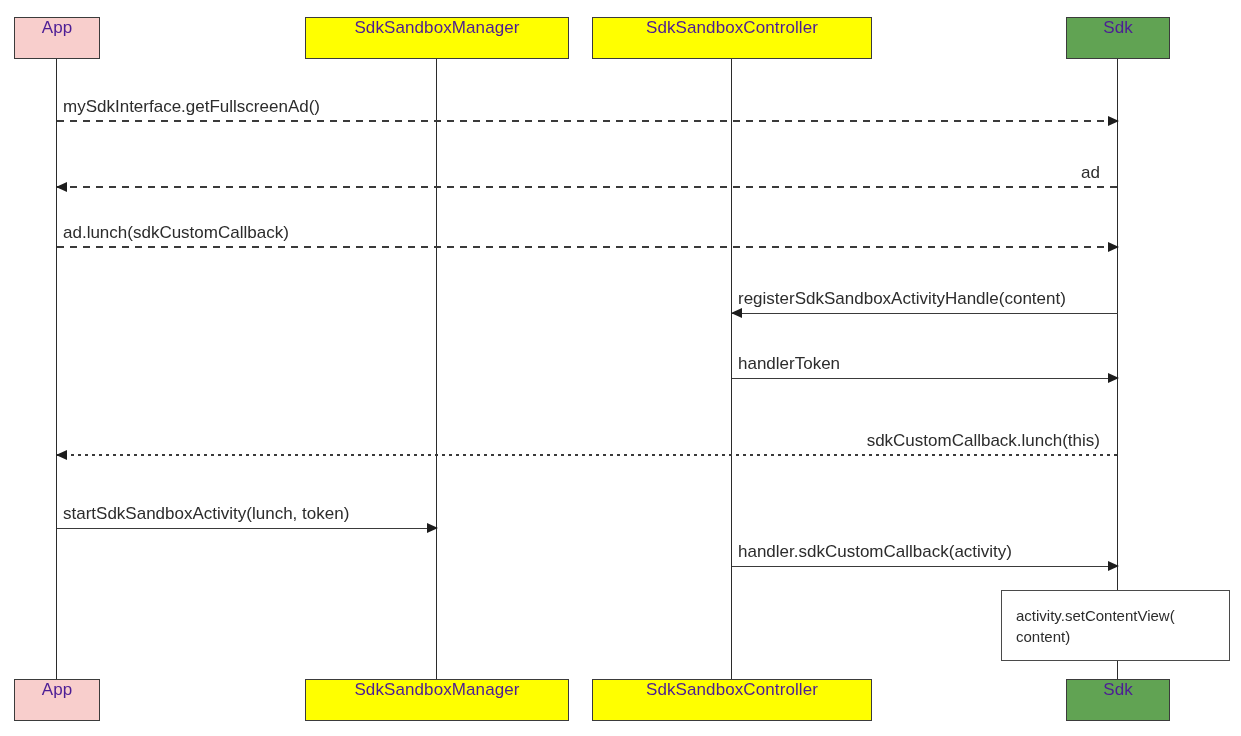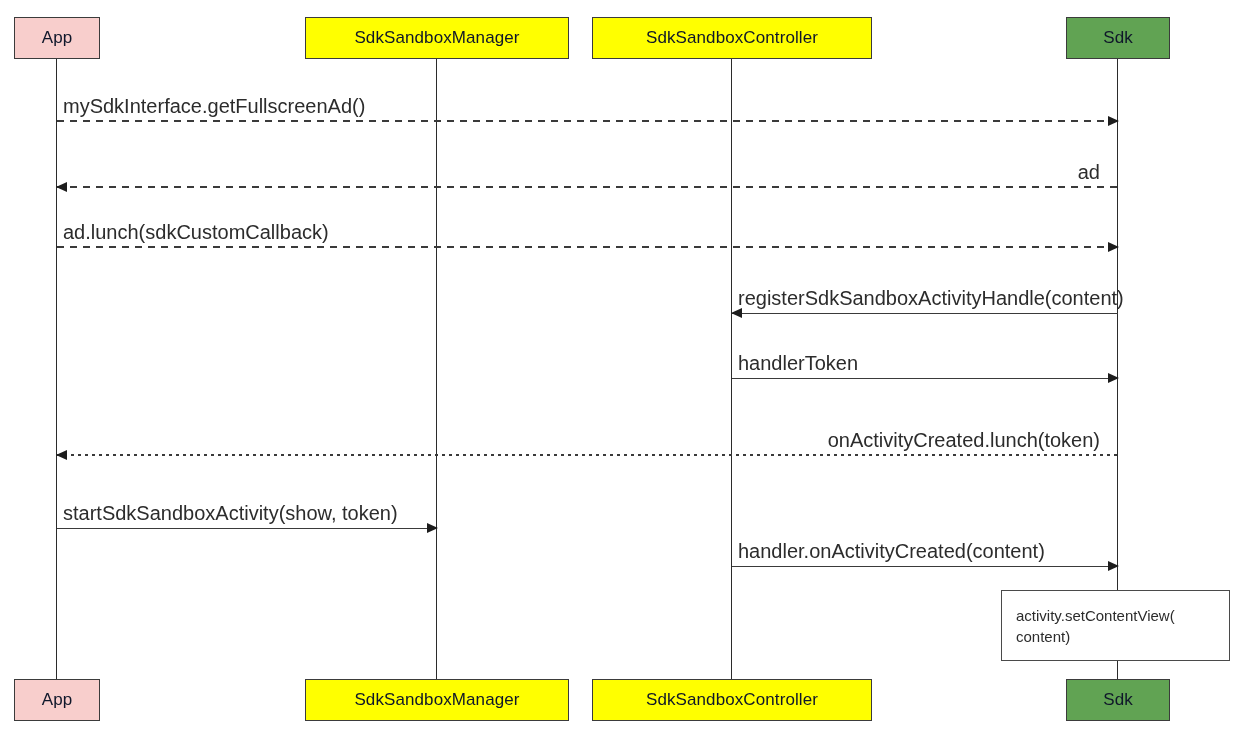--- a/index.html
+++ b/index.html
@@ -2,42 +2,42 @@
 <html><head>
 <meta charset="utf-8">
 <style>
   html,body{margin:0;padding:0;background:#ffffff;}
   body{font-family:"Liberation Sans",sans-serif;}
   #canvas{position:relative;width:1241px;height:736px;background:#ffffff;overflow:hidden;}
 
   .lifeline{position:absolute;width:0;border-left:1.6px solid #2b2b2b;}
 
   .actor-box{position:absolute;box-sizing:border-box;border:1.6px solid #3b3b3b;
-             display:flex;align-items:center;justify-content:center;
-             font-size:17px;color:#0f172a;letter-spacing:.1px;}
+             display:flex;align-items:flex-start;justify-content:center;
+             font-size:17px;color:#4c1d95;letter-spacing:.1px;}
   .actor-box.pink{background:#f8cecc;}
   .actor-box.yellow{background:#ffff00;}
   .actor-box.green{background:#61a353;}
 
   .msg{position:absolute;height:0;}
   .msg .line{position:absolute;left:0;right:0;top:0;height:0;}
   .msg.solid .line{border-top:1.7px solid #3a3a3a;}
   .msg.dashed .line{border-top:0;
         background-image:repeating-linear-gradient(to right,#3a3a3a 0 7px,transparent 7px 13px);
         height:1.7px;top:-0.85px;}
   .msg.dotted .line{border-top:0;
         background-image:repeating-linear-gradient(to right,#3a3a3a 0 3px,transparent 3px 7px);
         height:1.7px;top:-0.85px;}
 
   .head{position:absolute;top:-5.5px;width:0;height:0;
         border-top:5.5px solid transparent;border-bottom:5.5px solid transparent;}
   .head.right{right:-1px;border-left:11px solid #1d1d1d;}
   .head.left{left:-1px;border-right:11px solid #1d1d1d;}
 
-  .msg-label{position:absolute;font-size:20px;color:#2c2c2c;white-space:nowrap;
+  .msg-label{position:absolute;font-size:17px;color:#2c2c2c;white-space:nowrap;
              line-height:15px;bottom:7px;}
   .msg-label.lbl-left{left:6px;}
   .msg-label.lbl-right{right:18px;}
 
   .note{position:absolute;box-sizing:border-box;background:#ffffff;
         border:1.4px solid #4a4a4a;font-size:15px;color:#2c2c2c;
         padding:14px 0 0 14px;line-height:21px;white-space:pre-line;}
 </style>
 </head>
 <body>
@@ -68,31 +68,31 @@
       <div class="msg-label lbl-left">registerSdkSandboxActivityHandle(content)</div>
     </div>
     <div class="msg solid" style="left: 732px; width: 386px; top: 378px;">
       <div class="line"></div>
       <div class="head right"></div>
       <div class="msg-label lbl-left">handlerToken</div>
     </div>
     <div class="msg dotted" style="left: 57px; width: 1061px; top: 455px;">
       <div class="line"></div>
       <div class="head left"></div>
-      <div class="msg-label lbl-right">onActivityCreated.lunch(token)</div>
+      <div class="msg-label lbl-right">sdkCustomCallback.lunch(this)</div>
     </div>
     <div class="msg solid" style="left: 57px; width: 380px; top: 528px;">
       <div class="line"></div>
       <div class="head right"></div>
-      <div class="msg-label lbl-left">startSdkSandboxActivity(show, token)</div>
+      <div class="msg-label lbl-left">startSdkSandboxActivity(lunch, token)</div>
     </div>
     <div class="msg solid" style="left: 732px; width: 386px; top: 566px;">
       <div class="line"></div>
       <div class="head right"></div>
-      <div class="msg-label lbl-left">handler.onActivityCreated(content)</div>
+      <div class="msg-label lbl-left">handler.sdkCustomCallback(activity)</div>
     </div>
     <div class="note" style="left: 1001px; top: 590px; width: 229px; height: 71px;">activity.setContentView(
 content)</div>
     <div class="actor-box pink" style="left: 14px; top: 17px; width: 86px; height: 42px;">
       <span>App</span>
     </div>
     <div class="actor-box yellow" style="left: 305px; top: 17px; width: 264px; height: 42px;">
       <span>SdkSandboxManager</span>
     </div>
     <div class="actor-box yellow" style="left: 592px; top: 17px; width: 280px; height: 42px;">

